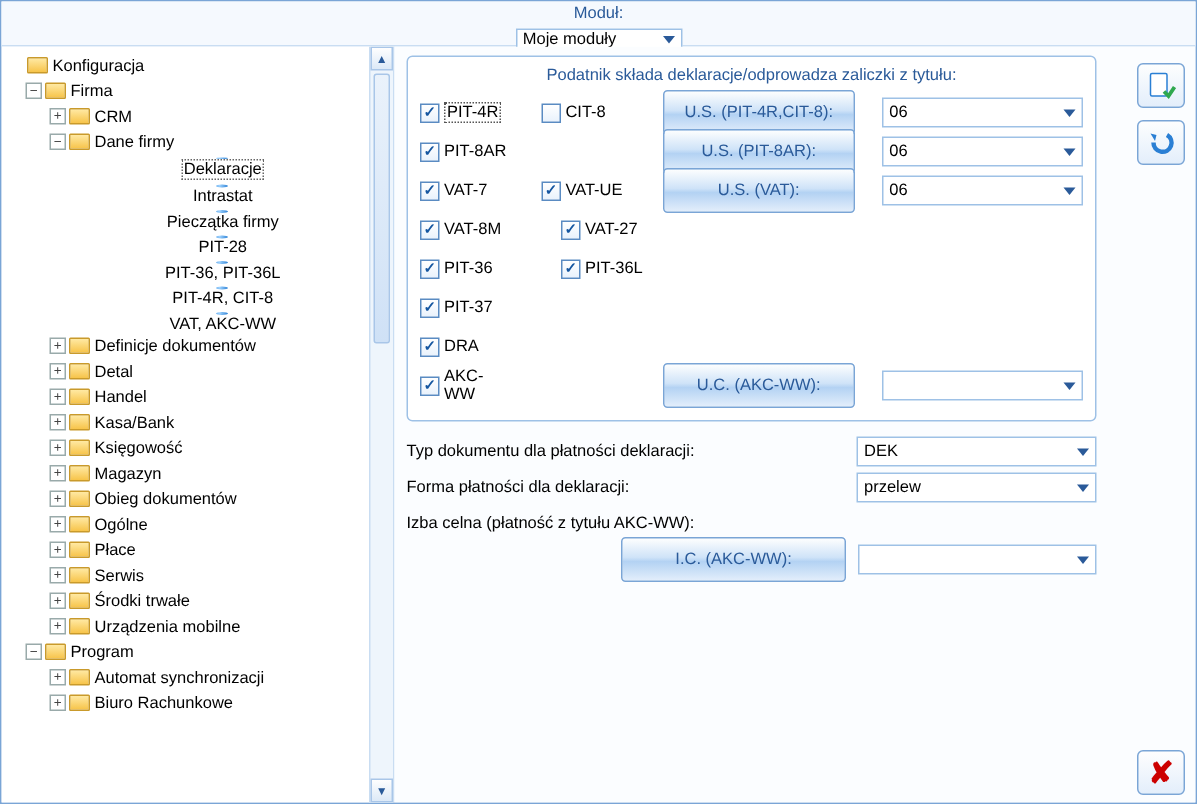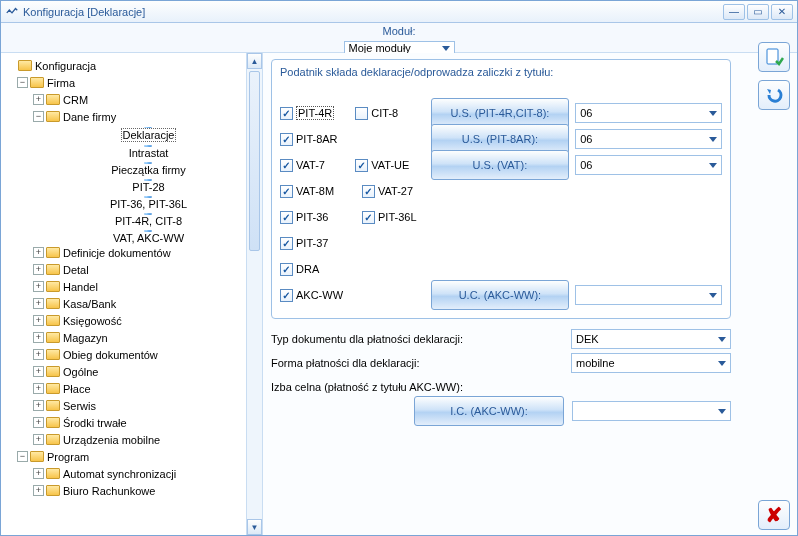--- a/index.html
+++ b/index.html
@@ -25,22 +25,22 @@
 .exp { width: 11px; height: 11px; border: 1px solid #9aa; background: #fff; margin-right: 2px; display: flex; align-items: center; justify-content: center; font-size: 9px; color: #444; line-height: 1; }
 .exp.empty { border: none; background: none; }
 .folder-icon { width: 14px; height: 11px; background: linear-gradient(#ffe9a3,#f7c44a); border: 1px solid #c99a2b; border-radius: 1px; margin-right: 3px; }
 .bullet { width: 8px; height: 8px; border-radius: 50%; background: radial-gradient(circle at 30% 30%,#9fd3ff,#2a7fd4); margin: 0 5px 0 3px; }
 .node-label { color: #000; }
 .node.selected .node-label { border: 1px dotted #666; padding: 0 1px; }
 .indent0 { padding-left: 2px; } .indent1 { padding-left: 14px; } .indent2 { padding-left: 30px; } .indent3 { padding-left: 48px; flex-direction: column; }
 .tree-lines { position:relative; }
 .main { flex: 1; background: #fbfdff; padding: 6px 8px; position: relative; }
 .panel { border: 1px solid #9ec1e6; border-radius: 4px; padding: 6px 8px 10px 8px; background: #fff; }
-.panel-title { color: #2a5a99; margin-bottom: 22px; }
-.row { display: flex; align-items: center; height: 26px; gap: 6px; }
+.panel-title { color: #2a5a99; margin-bottom: 6px; text-align: center; }
+.row { display: flex; align-items: center; height: 26px; gap: 18px; }
 .cb { display: flex; align-items: center; gap: 3px; width: 70px; }
 .checkbox { width: 13px; height: 13px; border: 1px solid #5a8bc2; background: linear-gradient(#fff,#e9f2fc); display: flex; align-items: center; justify-content: center; cursor: pointer; }
 .checkbox.checked::after { content: "✓"; font-size: 10px; color: #1556a0; font-weight: bold; }
 .chk-focus { border: 1px dotted #555; padding: 0 1px; }
 .gradbtn { height: 30px; border: 1px solid #7aa5d6; border-radius: 3px; background: linear-gradient(#fdfefe,#cfe3f8 45%,#b3d2f3 55%,#e3eefb); color: #2a5a99; display: flex; align-items: center; justify-content: center; cursor: pointer; padding: 0 10px; width: 150px; }
 .sel { height: 20px; border: 1px solid #9ec1e6; background: #fff; display: flex; align-items: center; justify-content: space-between; padding: 0 4px; cursor: pointer; width: 160px; }
 .sel .arrow { border-left: 4px solid transparent; border-right: 4px solid transparent; border-top: 5px solid #2a5a99; }
 .form-area { margin-top: 8px; }
 .form-row { display: flex; align-items: center; height: 24px; gap: 8px; }
 .form-row .lbl { width: 292px; color: #000; }
@@ -50,30 +50,20 @@
 .app-icon { width: 14px; height: 14px; margin-right: 4px; display: inline-block; }
 .app-icon svg { width: 14px; height: 14px; }
 .col-left { width: 76px; }
 .col-mid { width: 76px; }
 .col-btn { width: 150px; }
 </style>
 </head>
 <body>
 
 <div class="window">
-  <div class="titlebar">
-    <span class="app-icon"><svg viewBox="0 0 16 16">
-          <path d="M2 9l3-3 3 3 4-5 2 2" stroke="#2a5a99" fill="none" stroke-width="1.5"></path>
-          <circle cx="5" cy="6" r="1" fill="#2a5a99"></circle>
-        </svg></span>
-    <span class="title">Konfiguracja [Deklaracje]</span>
-    <span class="tbtn">—</span>
-    <span class="tbtn">▭</span>
-    <span class="tbtn">✕</span>
-  </div>
 
   <div class="toolbar-row">
     <label>Moduł:</label>
     <div class="combo combo-wide">
       <span>Moje moduły</span>
       <span class="arrow"></span>
     </div>
     <div class="ibtn">
         <svg viewBox="0 0 16 16">
           <path d="M9 3 A6 6 0 1 0 14 8" stroke="#2a7fd4" fill="none" stroke-width="2"></path>
@@ -332,21 +322,21 @@
         <div class="form-row">
           <span class="lbl">Typ dokumentu dla płatności deklaracji:</span>
           <div class="sel">
               <span>DEK</span>
               <span class="arrow"></span>
             </div>
         </div>
         <div class="form-row">
           <span class="lbl">Forma płatności dla deklaracji:</span>
           <div class="sel">
-              <span>mobilne</span>
+              <span>przelew</span>
               <span class="arrow"></span>
             </div>
         </div>
         <div class="form-row">
           <span class="lbl" style="width:auto">Izba celna (płatność z tytułu AKC-WW):</span>
         </div>
         <div class="form-row">
           <span style="width:136px"></span>
           <div class="gradbtn" style="width:150px">I.C. (AKC-WW):</div>
           <div class="sel">

